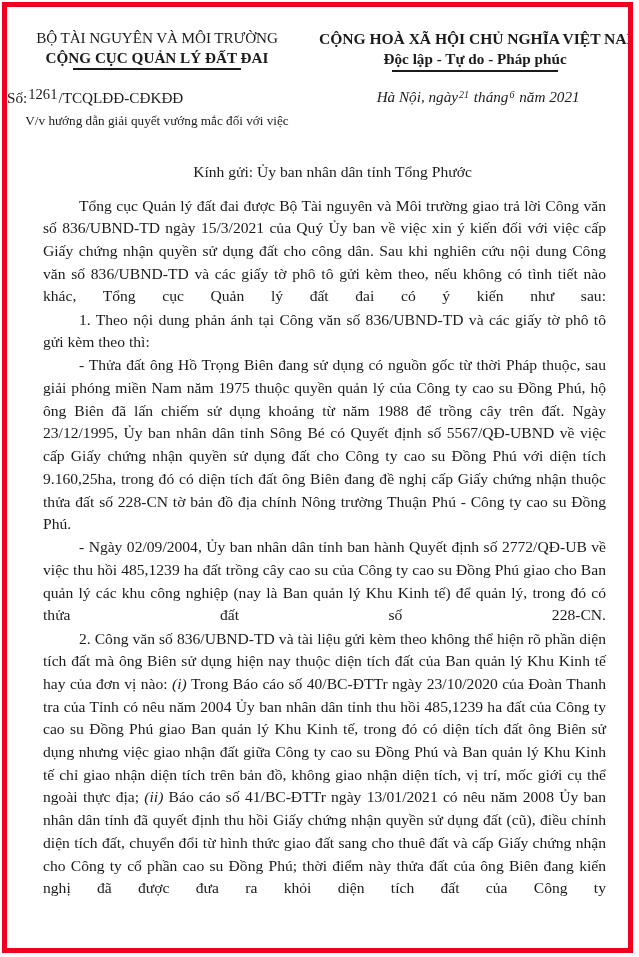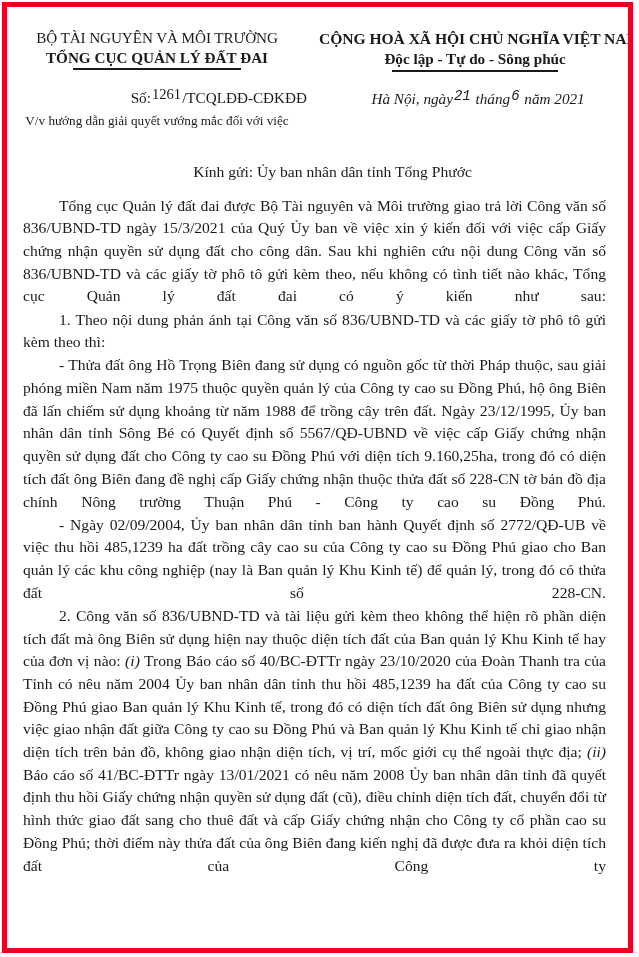--- a/index.html
+++ b/index.html
@@ -77,21 +77,21 @@
     width: 168px;
     height: 1.4px;
     background: #1a1a1a;
     margin: 1px auto 0 auto;
   }
 
   .doc-number {
     margin-top: 14px;
     font-size: 15.2px;
     white-space: nowrap;
-    text-align: right;
+    text-align: left;
   }
   .raised {
     font-size: 14.6px;
     vertical-align: 3.5px;
     padding: 0 1px;
   }
 
   .subject-block {
     margin-top: 6px;
     font-size: 13.2px;
@@ -127,40 +127,41 @@
   .date-line {
     margin-top: 16px;
     font-style: italic;
     font-size: 15.2px;
     white-space: nowrap;
     text-align: center;
     padding-left: 6px;
   }
   .date-num {
     font-style: normal;
-    font-size: 14px;
+    font-size: 10px;
     vertical-align: 3.5px;
-    font-family: Liberation Mono, monospace;
+    font-family: Liberation Serif, serif;
     font-style: italic;
     padding: 0 1px;
   }
 
   
   .recipient {
     text-align: center;
     font-size: 15.6px;
     margin-top: 33px;
     padding-left: 30px;
     white-space: nowrap;
   }
 
   
   .doc-body {
     margin-top: 14px;
     padding: 0 22px 0 16px;
+    margin-left: 20px;
   }
   .para {
     font-size: 15.6px;
     line-height: 1.455;
     text-align: justify;
     text-align-last: left;
     text-indent: 36px;
     margin: 0 0 0.5px 0;
     hyphens: none;
   }
@@ -173,37 +174,37 @@
 <body>
 
 <div class="page-frame">
   <div class="page-inner">
 
     <div class="doc-header">
 
       <div class="header-left">
         <div class="ministry-line">BỘ TÀI NGUYÊN VÀ MÔI TRƯỜNG</div>
         <div class="department-line">
-          <span>TỔNG CỤC QUẢN LÝ ĐẤT ĐAI</span>
+          <span>CỘNG CỤC QUẢN LÝ ĐẤT ĐAI</span>
           <span class="dept-rule"></span>
         </div>
 
         <div class="doc-number">
           <span>Số:</span><span class="raised">1261</span><span>/TCQLĐĐ-CĐKĐĐ</span>
         </div>
 
         <div class="subject-block">
           <span class="subject-line-1">V/v hướng dẫn giải quyết vướng mắc đối với việc</span>
         </div>
       </div>
 
       <div class="header-right">
         <div class="national-title">CỘNG HOÀ XÃ HỘI CHỦ NGHĨA VIỆT NAM</div>
         <div class="motto">
-          <span>Độc lập - Tự do - Sông phúc</span>
+          <span>Độc lập - Tự do - Pháp phúc</span>
           <span class="motto-rule"></span>
         </div>
         <div class="date-line">
           <span>Hà Nội, ngày</span><span class="date-num">21</span>
           <span>tháng</span><span class="date-num">6</span>
           <span>năm 2021</span>
         </div>
       </div>
     </div>
 

